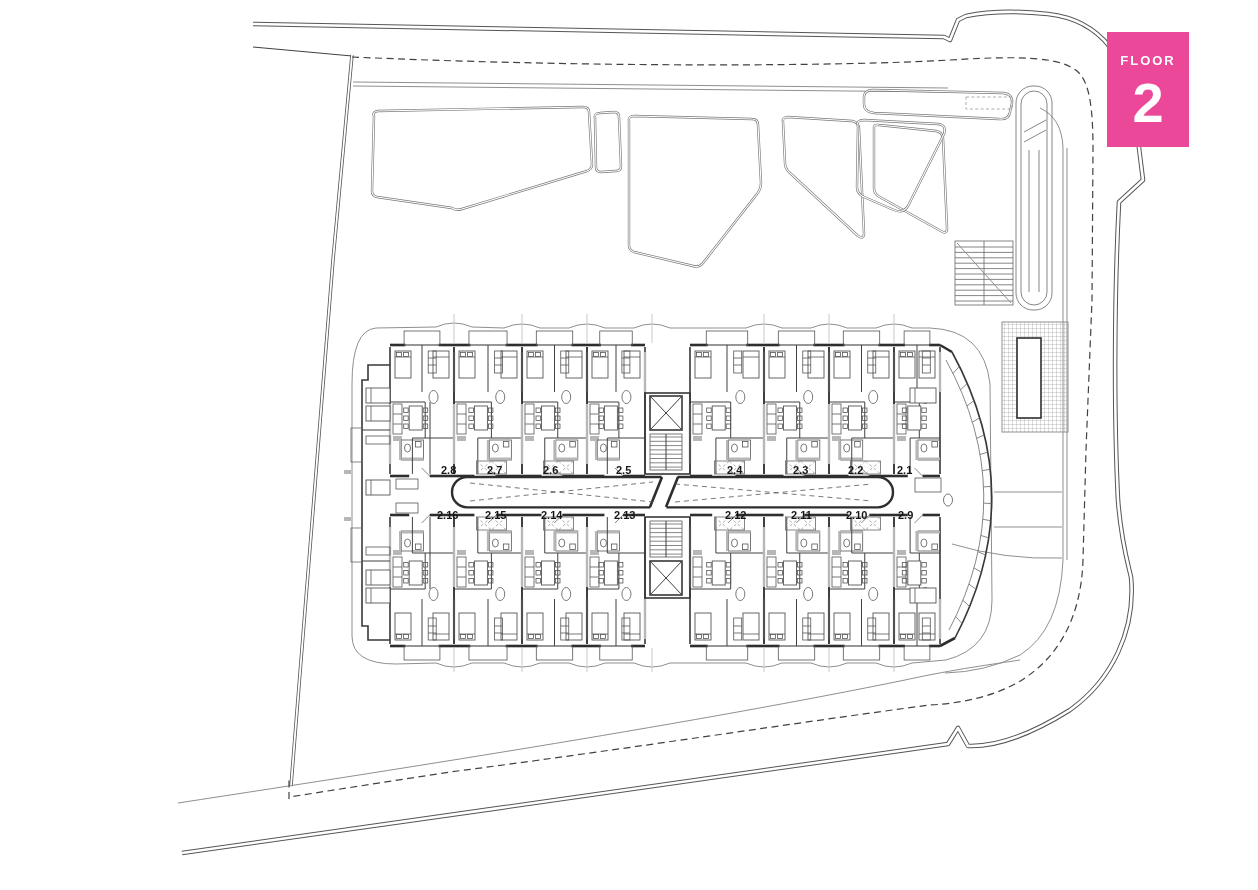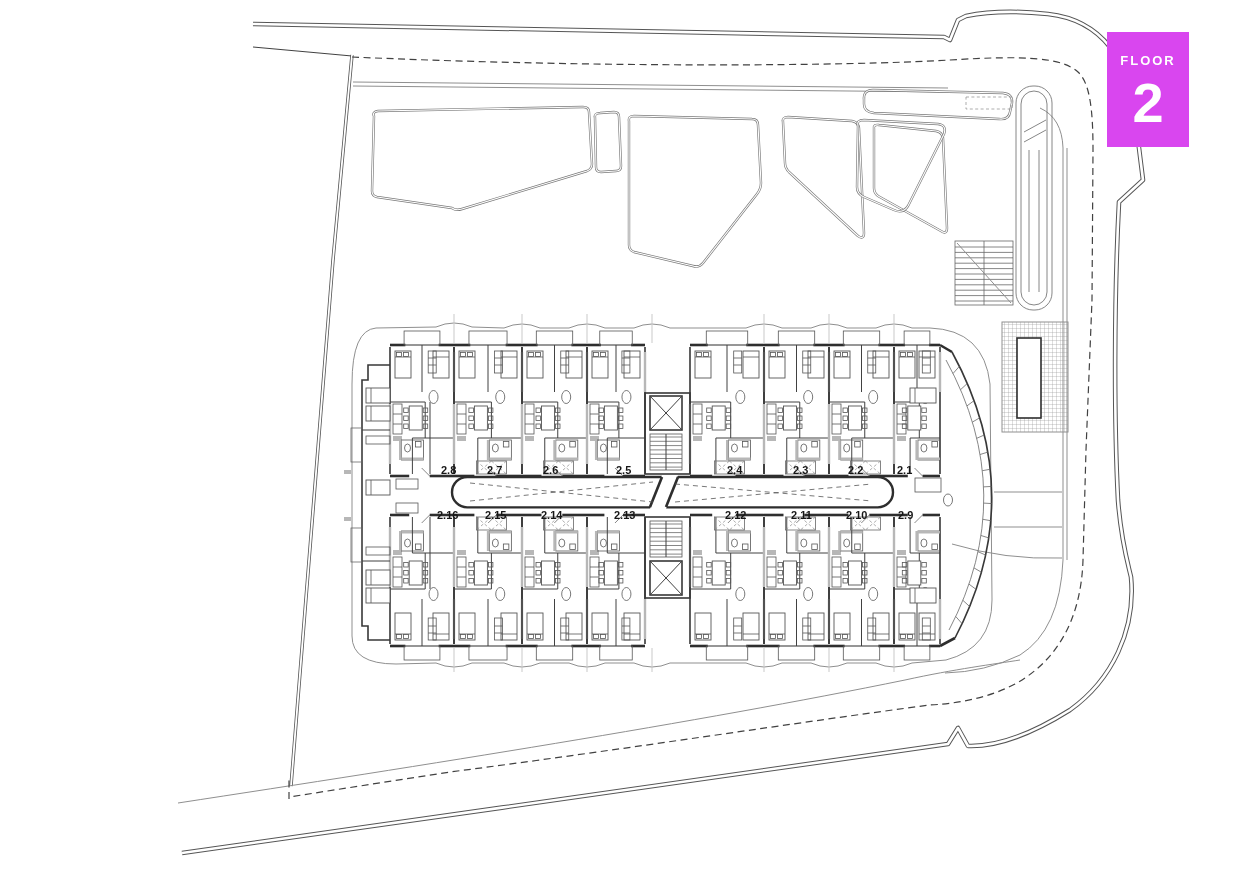--- a/index.html
+++ b/index.html
@@ -957,17 +957,17 @@
       <text x="897" y="474" class="lbl">2.1</text>
       <text x="437" y="519" class="lbl">2.16</text>
       <text x="485" y="519" class="lbl">2.15</text>
       <text x="541" y="519" class="lbl">2.14</text>
       <text x="614" y="519" class="lbl">2.13</text>
       <text x="725" y="519" class="lbl">2.12</text>
       <text x="791" y="519" class="lbl">2.11</text>
       <text x="846" y="519" class="lbl">2.10</text>
       <text x="898" y="519" class="lbl">2.9</text>
     </svg>
-  <div class="badge" id="floorBadge" style="left: 1107px; top: 32px; width: 82px; height: 115px; background: #d946ef; color: rgb(255, 255, 255);">
+  <div class="badge" id="floorBadge" style="left: 1107px; top: 32px; width: 82px; height: 115px; background: #ec4899; color: rgb(255, 255, 255);">
     <span class="flr">FLOOR</span>
     <span class="num">2</span>
   </div>
 </div>
 
 </body></html>

